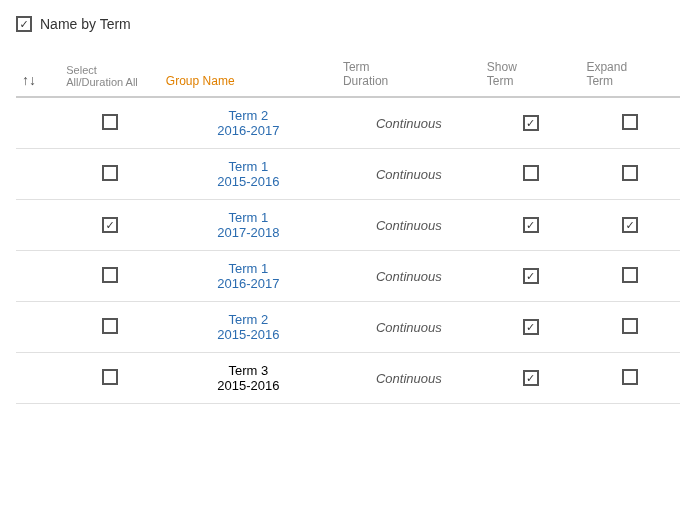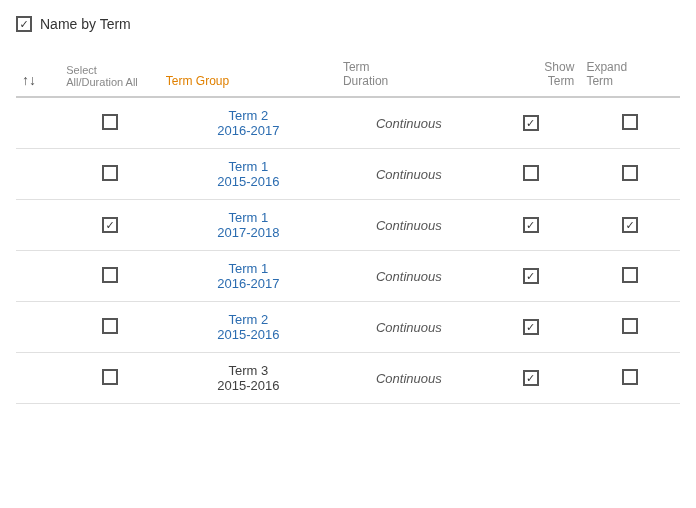--- a/index.html
+++ b/index.html
@@ -86,23 +86,23 @@
 
 <table>
   <thead>
     <tr>
       <th style="width:40px;">
         <span class="sort-icon">↑↓</span>
       </th>
       <th style="width:90px; font-size:11px;">
         <div>Select All/Duration All</div>
       </th>
-      <th style="width:160px; color:#e08000;">Term Group</th>
+      <th style="width:160px; color:#e08000;">Group Name</th>
       <th style="width:130px;">Term<br>Duration</th>
-      <th style="width:90px; text-align:right;">Show<br>Term</th>
+      <th style="width:90px; text-align:left;">Show<br>Term</th>
       <th style="width:90px; text-align:left;">Expand<br>Term</th>
     </tr>
   </thead>
   <tbody id="table-body">
   <tr>
         <td></td>
         <td style="text-align: center;"><div class="checkbox-styled"></div></td>
         <td class="term-name" style="color: rgb(43, 108, 176); text-align: center;">Term 2<br>2016-2017</td>
         <td class="duration-text">Continuous</td>
         <td style="text-align: center;"><div class="checkbox-styled checked" style="display: inline-flex;"></div></td>
@@ -136,19 +136,19 @@
         <td></td>
         <td style="text-align: center;"><div class="checkbox-styled"></div></td>
         <td class="term-name" style="color: rgb(43, 108, 176); text-align: center;">Term 2<br>2015-2016</td>
         <td class="duration-text">Continuous</td>
         <td style="text-align: center;"><div class="checkbox-styled checked" style="display: inline-flex;"></div></td>
         <td style="text-align: center;"><div class="checkbox-styled" style="display: inline-flex;"></div></td>
       </tr>
       <tr>
         <td></td>
         <td style="text-align: center;"><div class="checkbox-styled"></div></td>
-        <td class="term-name" style="color: #404040; text-align: center;">Term 3<br>2015-2016</td>
+        <td class="term-name" style="color: #000000; text-align: center;">Term 3<br>2015-2016</td>
         <td class="duration-text">Continuous</td>
         <td style="text-align: center;"><div class="checkbox-styled checked" style="display: inline-flex;"></div></td>
         <td style="text-align: center;"><div class="checkbox-styled" style="display: inline-flex;"></div></td>
       </tr>
     </tbody>
 </table>
 
 </body></html>

